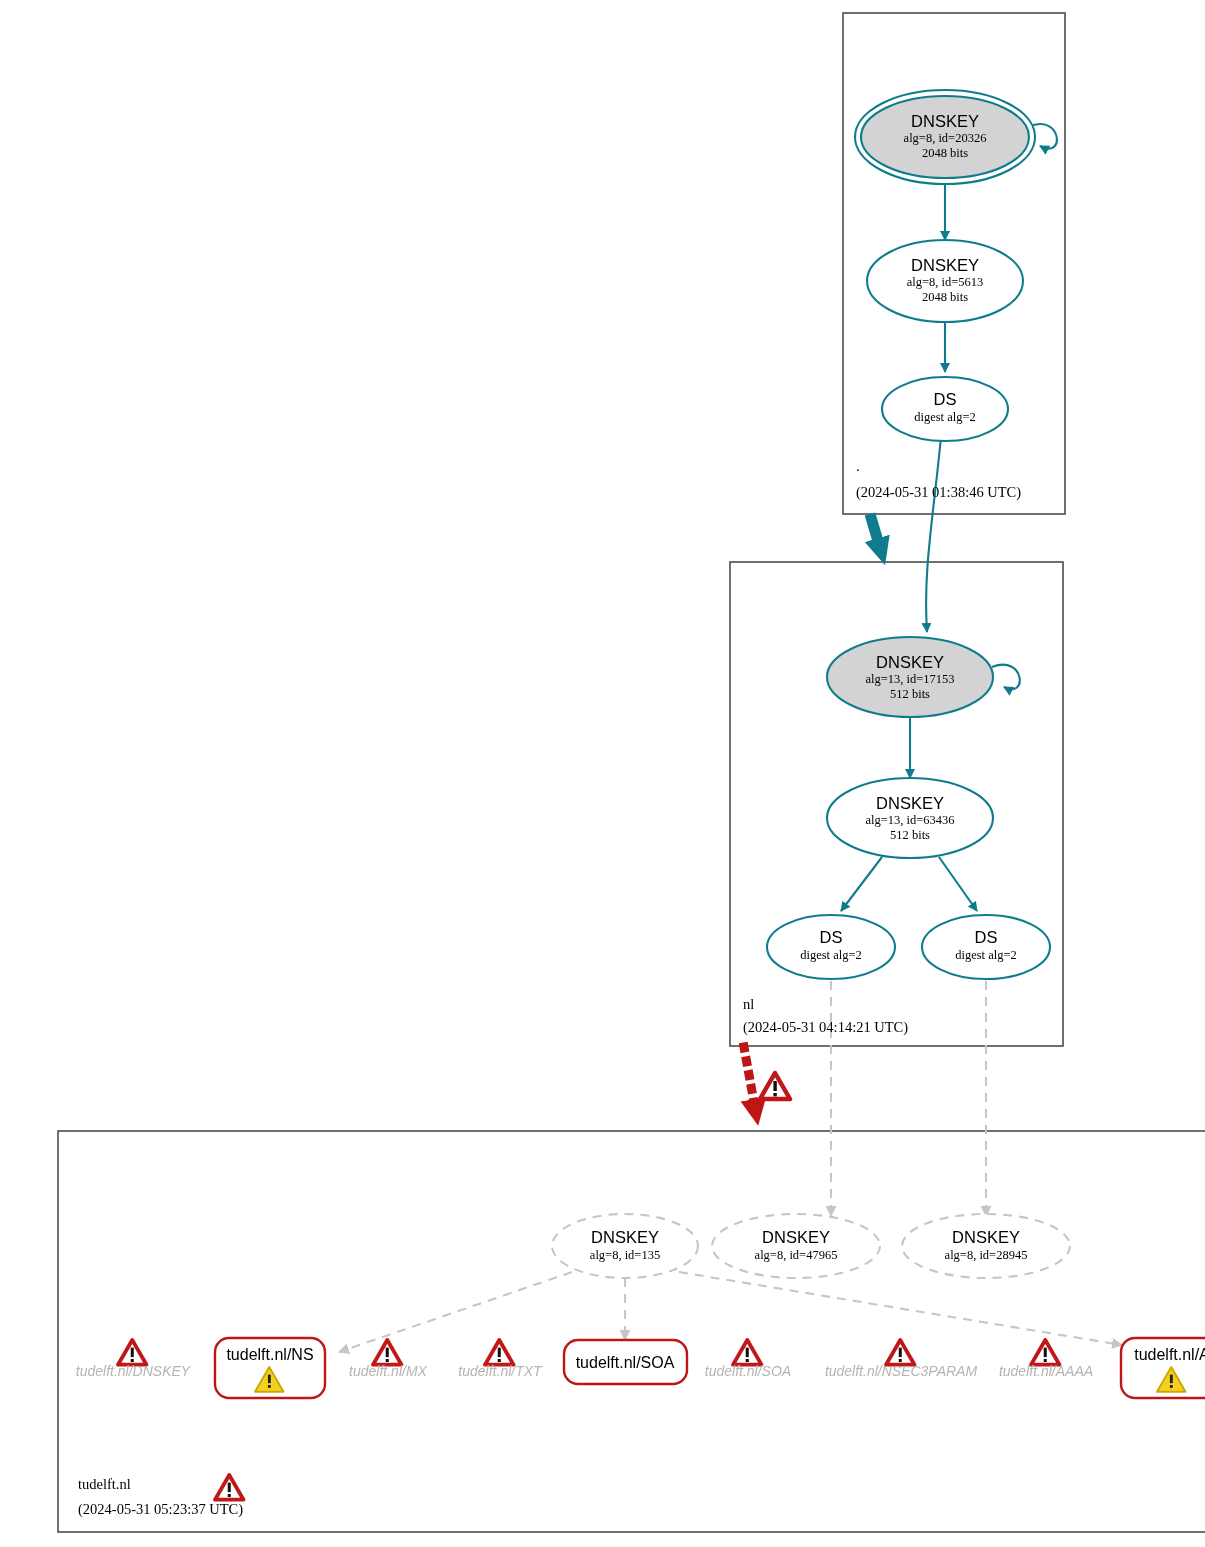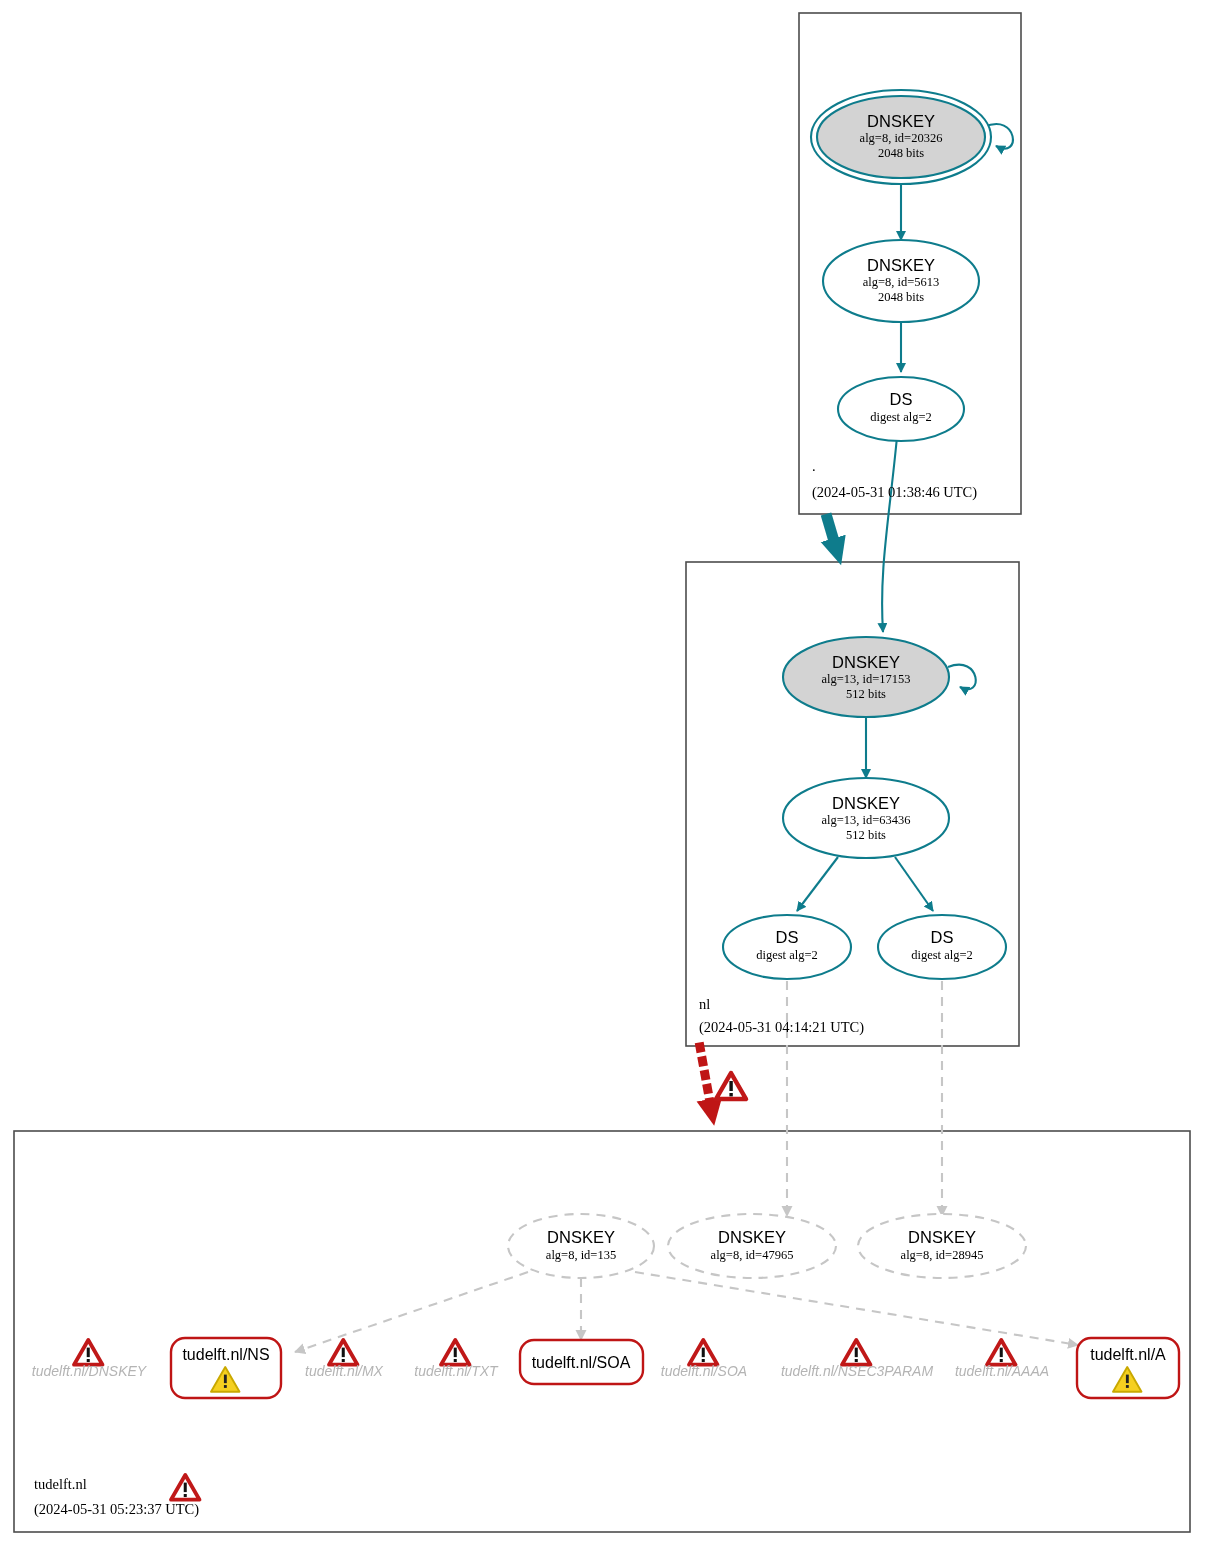--- a/index.html
+++ b/index.html
@@ -1,18 +1,18 @@
 <!DOCTYPE html>
 <html><head>
 <meta charset="utf-8">
 <style>
   html,body{margin:0;padding:0;background:#ffffff;}
   body{width:1205px;height:1547px;overflow:hidden;
        font-family:"Liberation Sans", sans-serif;}
-  #stage{position:relative;width:984px;height:1547px;}
+  #stage{position:relative;width:984px;height:1547px;padding-left:44px;}
   svg{display:block;}
   .zone-box{fill:none;stroke:#4d4d4d;stroke-width:1.6;}
   .node-ell{stroke:#0e7c8c;stroke-width:2.1;}
   .node-ell.secure-fill{fill:#d3d3d3;}
   .node-ell.plain-fill{fill:#ffffff;}
   .node-ell.dashed{fill:#ffffff;stroke:#c6c6c6;stroke-width:2.1;stroke-dasharray:9 7;}
   .edge-teal{stroke:#0e7c8c;stroke-width:2.1;fill:none;}
   .edge-teal-thick{stroke:#0e7c8c;stroke-width:11;fill:none;}
   .edge-gray{stroke:#c6c6c6;stroke-width:2.1;fill:none;stroke-dasharray:9 7;}
   .edge-red{stroke:#bf1515;stroke-width:9;fill:none;stroke-dasharray:1 13;stroke-linecap:square;}

